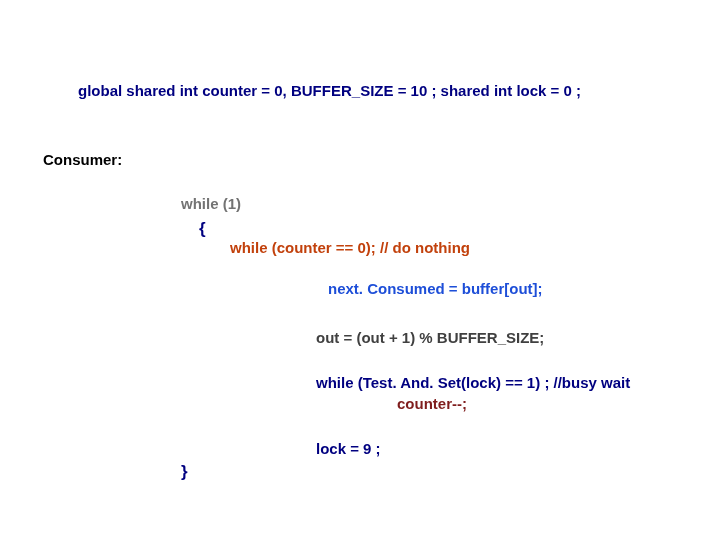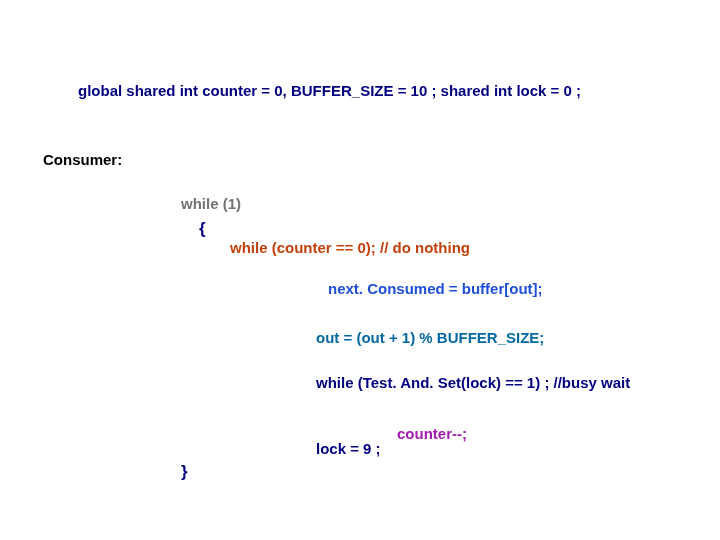--- a/index.html
+++ b/index.html
@@ -48,34 +48,34 @@
       position: absolute;
       top: 280px;
       left: 316px;
       color: #1d4ed8;
       margin-left: 12px;
     }
     .out-line {
       position: absolute;
       top: 329px;
       left: 316px;
-      color: #0369a1;
+      color: #404040;
     }
     .while-test {
       position: absolute;
       top: 374px;
       left: 316px;
       color: #000080;
       text-align: right;
     }
     .counter-dec {
       position: absolute;
-      top: 425px;
+      top: 395px;
       left: 397px;
-      color: #a21caf;
+      color: #7f1d1d;
     }
     .lock-zero {
       position: absolute;
       top: 440px;
       left: 316px;
       color: #000080;
     }
     .close-brace {
       position: absolute;
       top: 462px;

